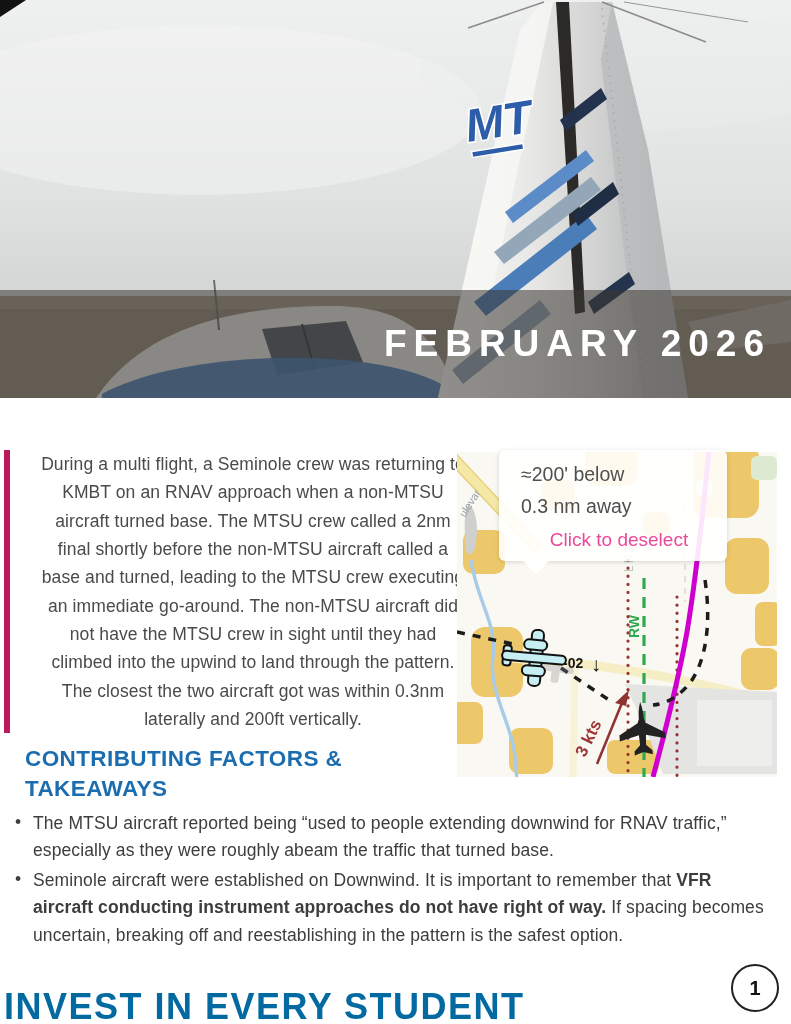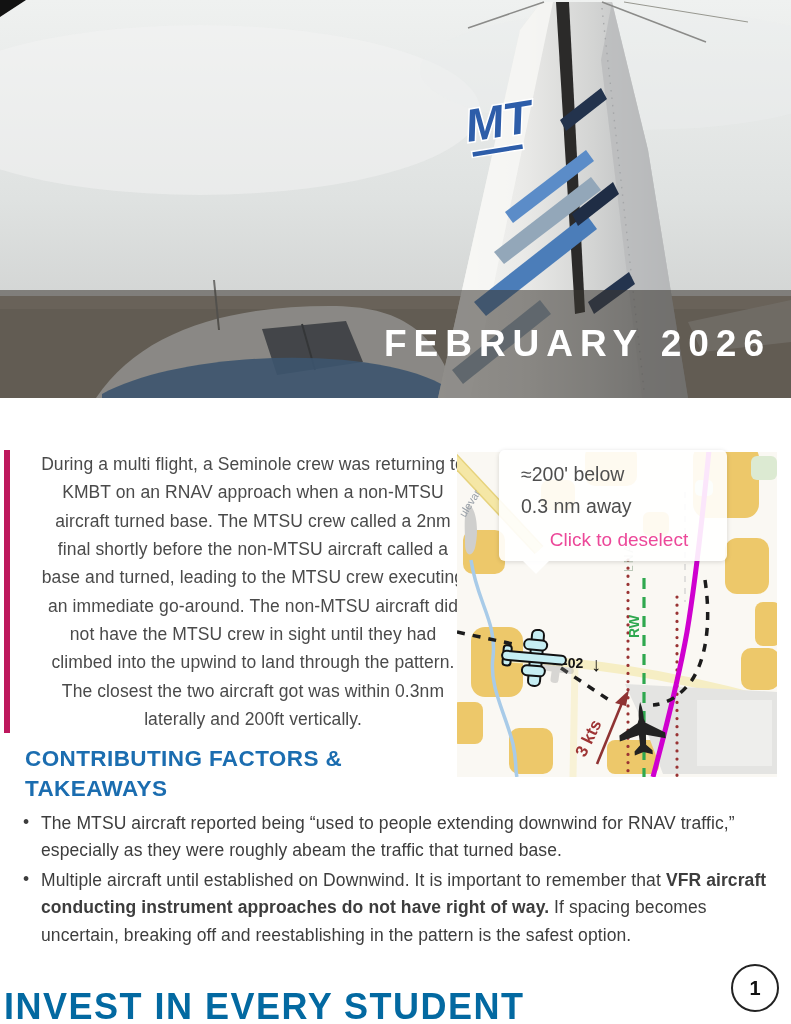--- a/index.html
+++ b/index.html
@@ -32,21 +32,21 @@
     letter-spacing:0.4px;line-height:1.32;
   }
   .h-event{left:14px;top:414px;width:740px;}
   .h-takeaways{left:14px;top:744px;width:380px;margin-left:11px;}
   .body-par{
     position:absolute;left:4px;top:450px;width:424px;margin:0;
     border-left:6px solid #be185d;padding-left:31px;
     color:#4a4a4a;font-size:17.5px;line-height:1.62;letter-spacing:0.1px;text-align:center;
   }
   .bullets{
-    position:absolute;left:20px;top:810px;width:752px;margin:0;padding:0;list-style:none;
+    position:absolute;left:12px;top:810px;width:752px;margin:0;padding:0;list-style:none;
     color:#3d3d3d;font-size:17.5px;line-height:1.55;letter-spacing:0.1px;
   }
   .bullets li{position:relative;padding-left:21px;margin-bottom:3px;}
   .bullets li::before{content:"\2022";position:absolute;left:3px;top:-1px;color:#3d3d3d;}
   .bullets .b{font-weight:700;}
   
   .map{position:absolute;left:457px;top:452px;width:320px;height:325px;}
   .map svg{position:absolute;left:0;top:0;width:320px;height:325px;display:block;}
   .tooltip{
     position:absolute;left:42px;top:-2px;width:228px;z-index:3;
@@ -232,21 +232,21 @@
           <div class="tip-line">0.3 nm away</div>
         </div>
       <div class="tip-action">Click to deselect</div>
       <div class="tip-tail"></div>
     </div>
   </div>
 
   <h2 class="h-blue h-takeaways">CONTRIBUTING FACTORS &amp; TAKEAWAYS</h2>
   <ul class="bullets">
       <li><span>The MTSU aircraft reported being “used to people extending downwind for RNAV traffic,” especially as they were roughly abeam the traffic that turned base.</span></li>
-      <li><span>Multiple aircraft until established on Downwind. It is important to remember that </span><span class="b">VFR aircraft conducting instrument approaches do not have right of way.</span><span> If spacing becomes uncertain, breaking off and reestablishing in the pattern is the safest option.</span></li>
+      <li><span>Seminole aircraft were established on Downwind. It is important to remember that </span><span class="b">VFR aircraft conducting instrument approaches do not have right of way.</span><span> If spacing becomes uncertain, breaking off and reestablishing in the pattern is the safest option.</span></li>
     </ul>
 
   <div class="footer-tagline">INVEST IN EVERY STUDENT</div>
   <div class="page-number">
     <span>1</span>
   </div>
 
 </div>
 
 </body></html>

